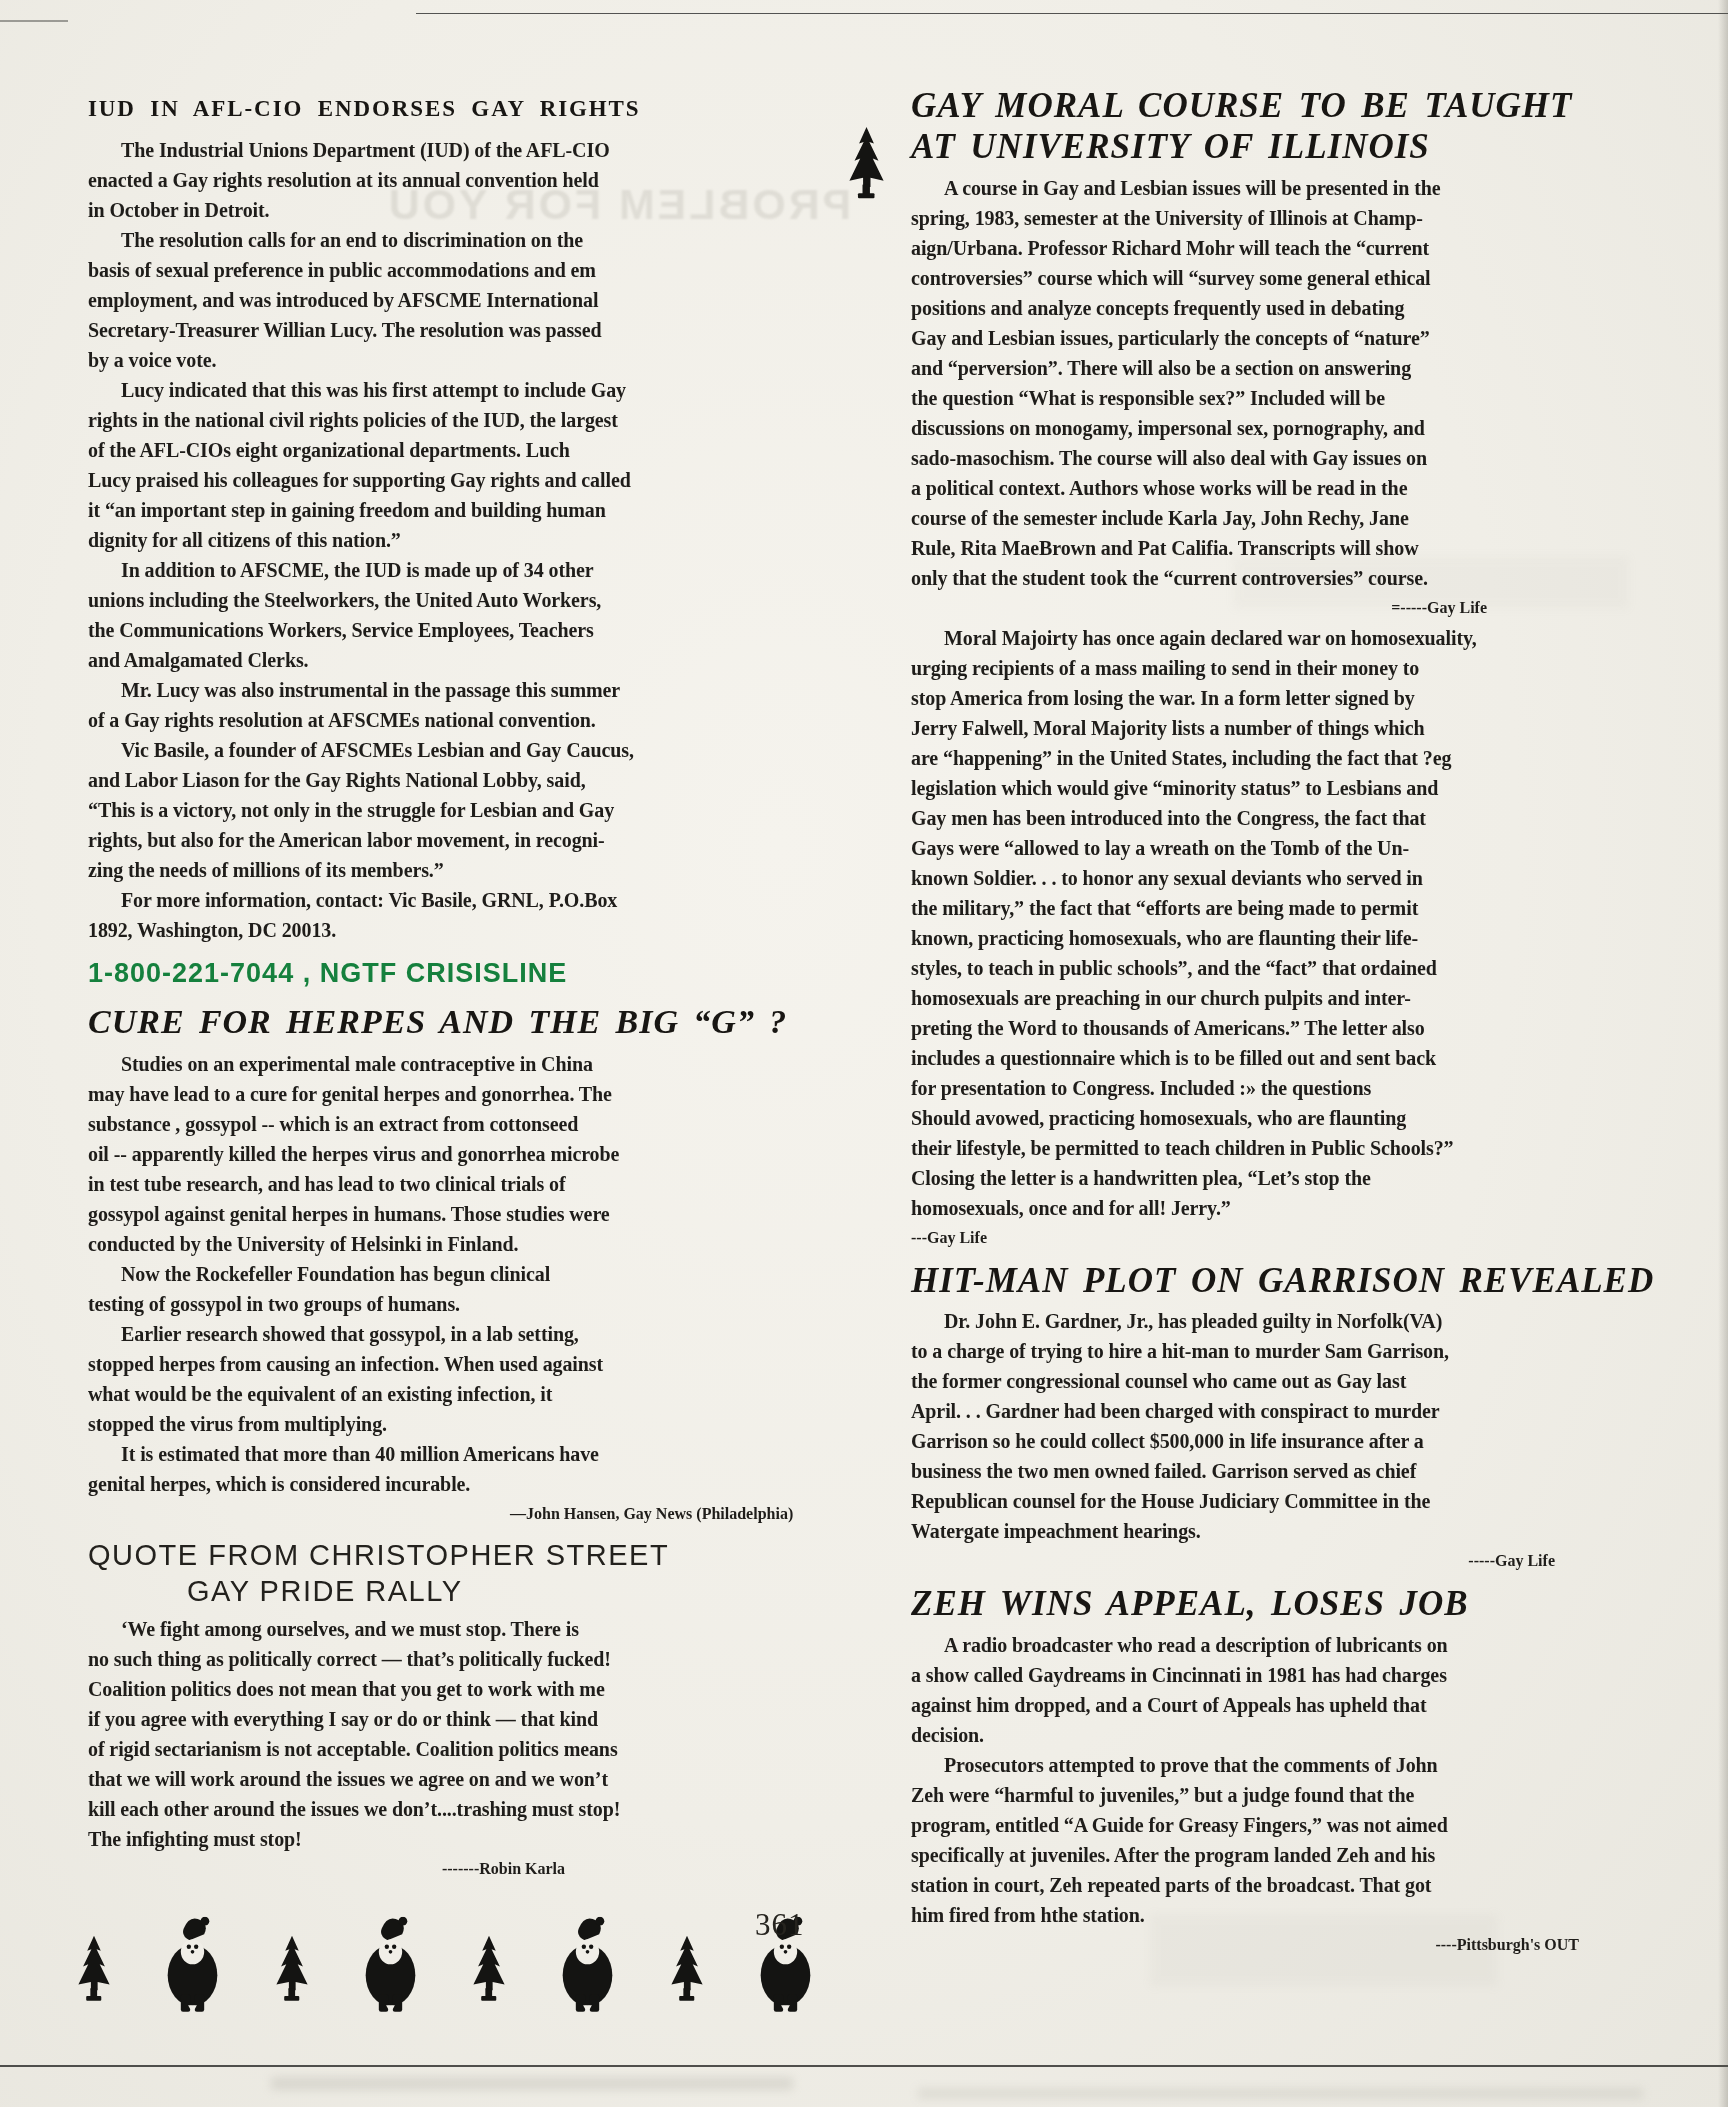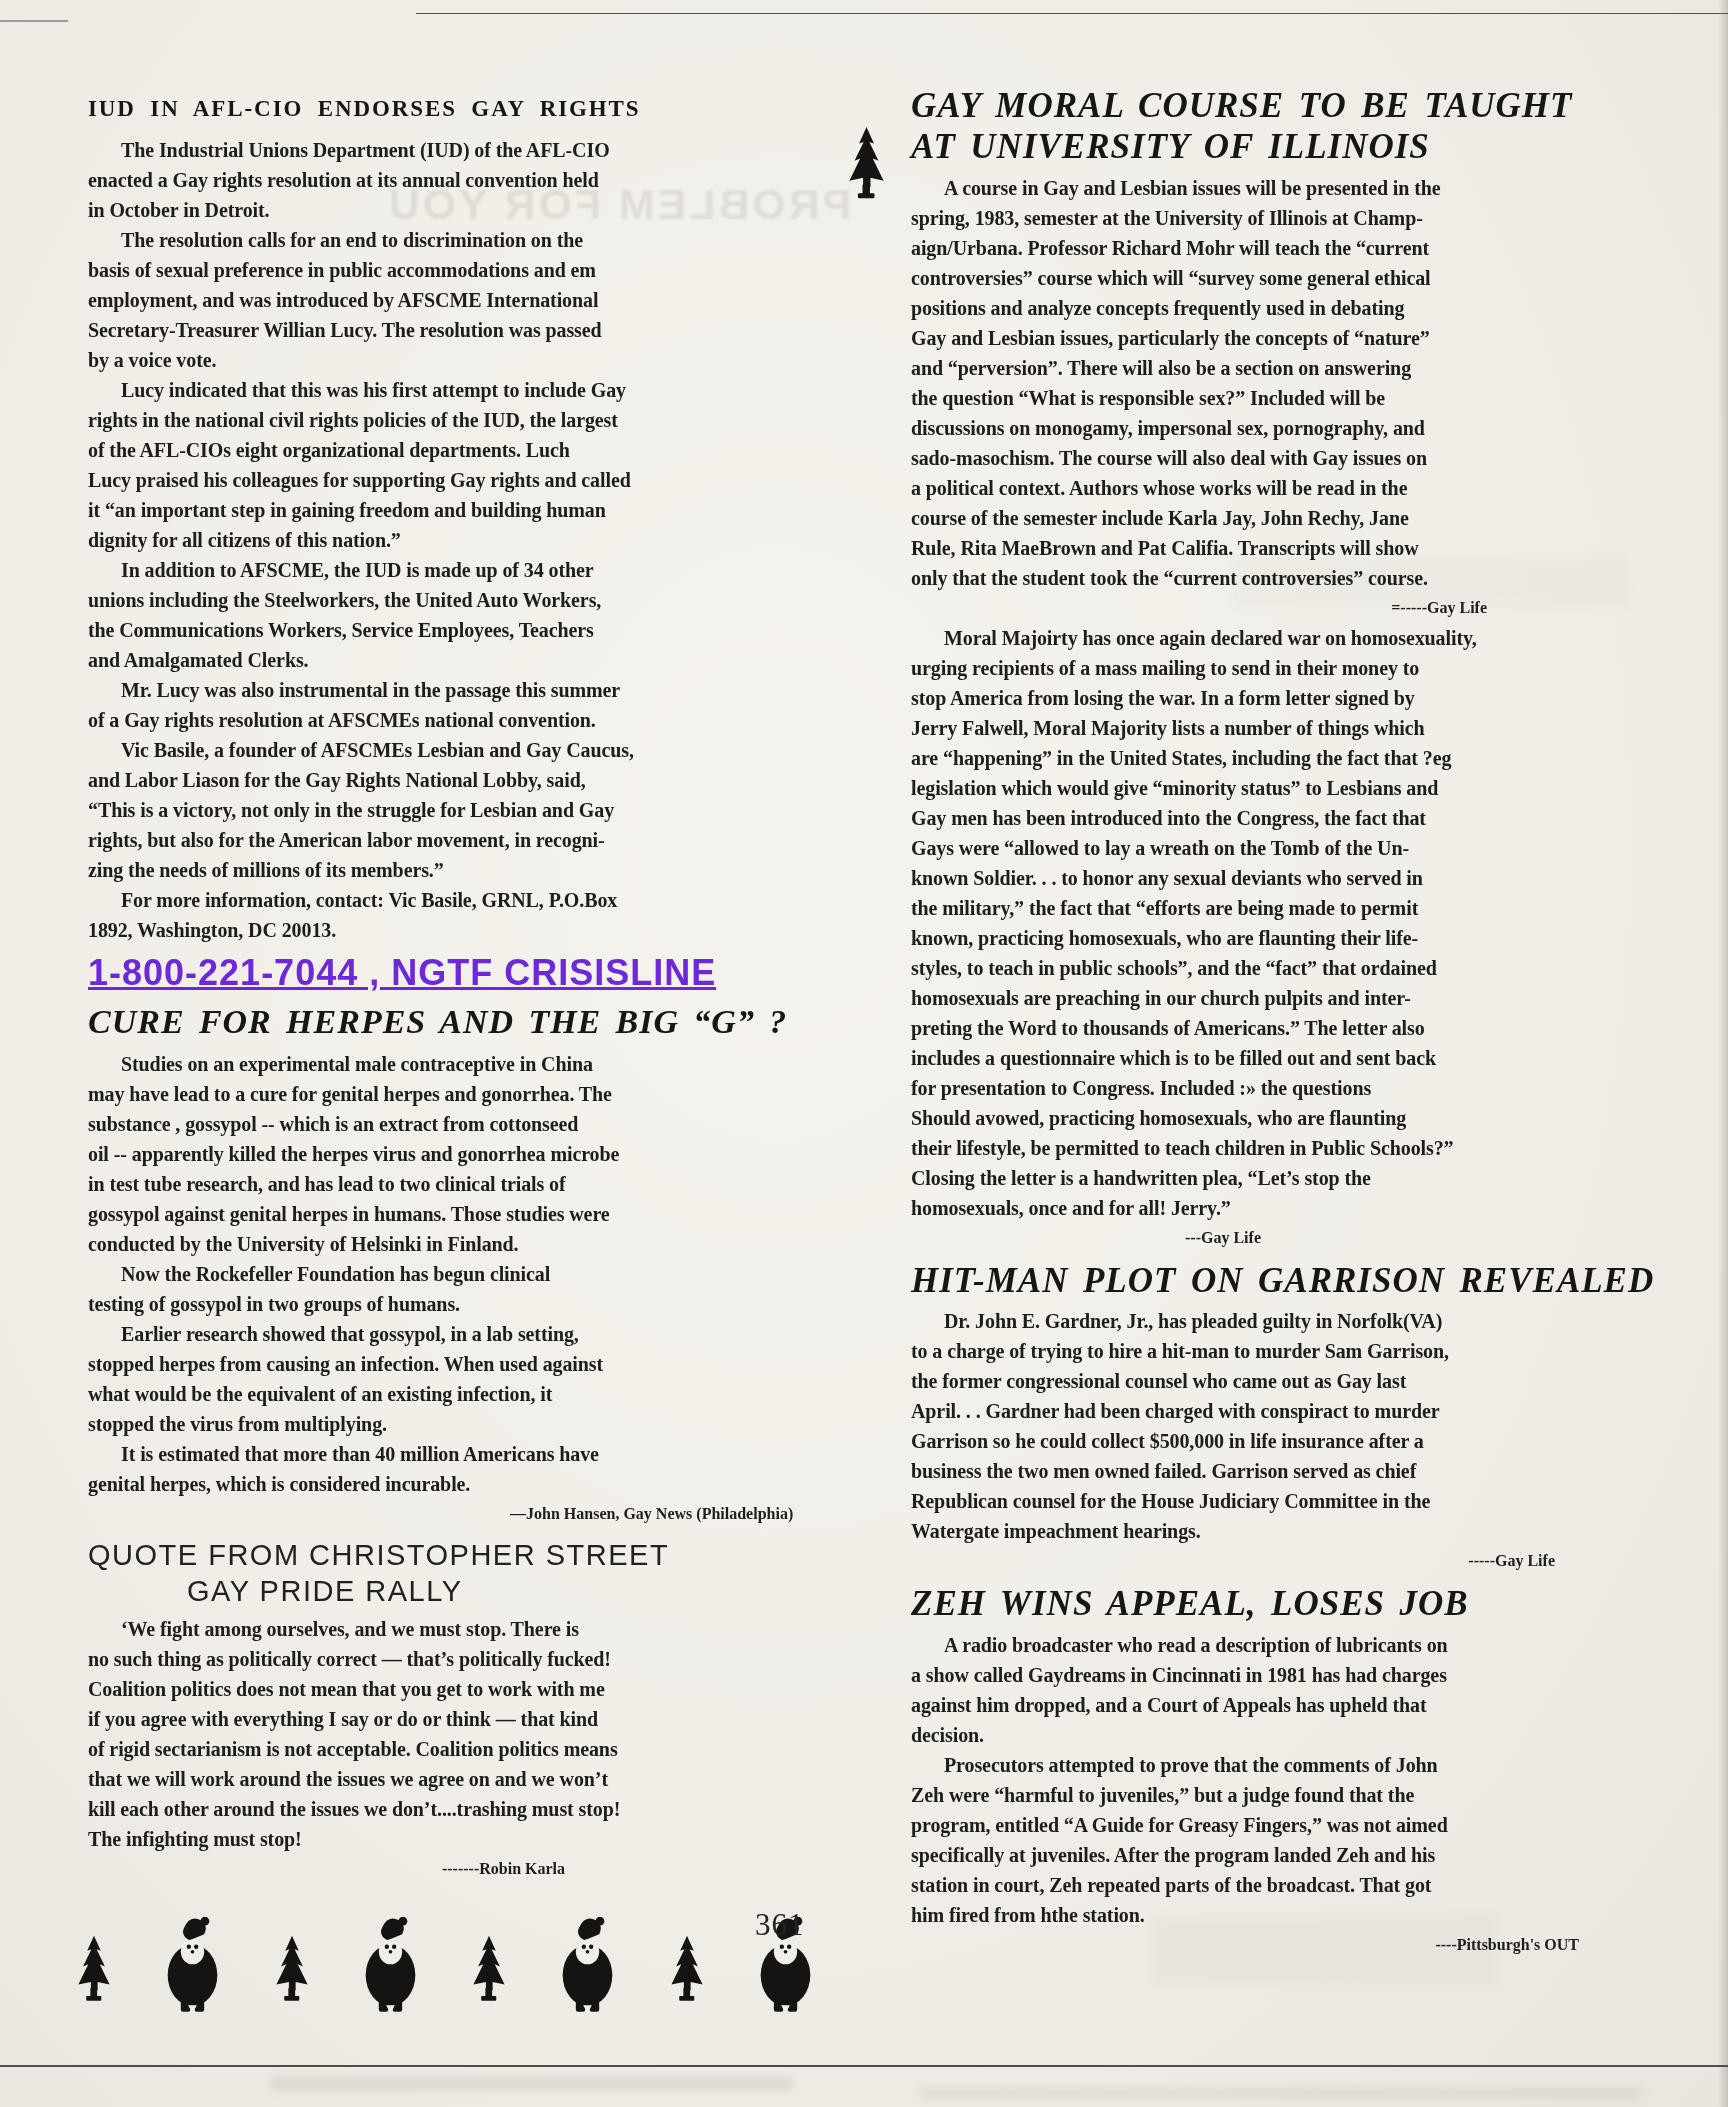--- a/index.html
+++ b/index.html
@@ -18,40 +18,40 @@
     margin:0;font-size:20px;line-height:30px;font-weight:bold;
     letter-spacing:-0.1px;white-space:pre-line;text-indent:33px;
   }
   .head-sans{
     font-family:"Liberation Serif", serif;font-weight:bold;
     font-size:23px;line-height:34px;letter-spacing:1.9px;word-spacing:6.8px;
     margin:0 0 8.7px 0;color:#181613;
   }
   .head-phone{
     font-family:"Liberation Sans", sans-serif;font-weight:bold;
-    font-size:36px;line-height:32px;letter-spacing:1px;margin:12.6px 0 0 0;color:#6d28d9;text-decoration:underline;
+    font-size:27px;line-height:32px;letter-spacing:1px;margin:12.6px 0 0 0;color:#15803d;
   }
   .head-italic{
     font-style:italic;font-weight:bold;font-size:35px;line-height:41px;
     letter-spacing:1px;word-spacing:4.8px;margin:6.8px 0 5.8px 0;color:#181613;
     white-space:pre-line;
   }
   .col-left .head-italic{font-size:34px;margin:11.6px 0 6.8px 0;}
   .col-right .head-italic.first{margin-top:0;}
   .quote-title{
     font-family:Liberation Sans, sans-serif;font-weight:normal;
     font-size:29px;line-height:36px;letter-spacing:1.5px;margin:8.7px 0 4.8px 0;color:#23211d;
   }
   .quote-title .l2{display:block;padding-left:99px;}
   .attr{
     font-size:16px;line-height:30px;font-weight:bold;margin:0;
   }
   .attr-right{text-align:right;padding-right:4.8px;}
   .attr-course{text-align:right;padding-right:179px;}
-  .attr-moral{text-align:center;padding-right:131px;}
+  .attr-moral{text-align:left;padding-right:131px;}
   .attr-hitman{text-align:right;padding-right:111px;}
   .attr-zeh{text-align:right;padding-right:87px;}
   .attr-robin{text-align:center;padding-left:121px;}
 
   .page-number{
     position:absolute;left:755px;top:1907px;font-size:31px;color:#26241f;letter-spacing:1px;
   }
 
   
   .tree-top{position:absolute;left:838px;top:125px;width:57px;height:76px;}

